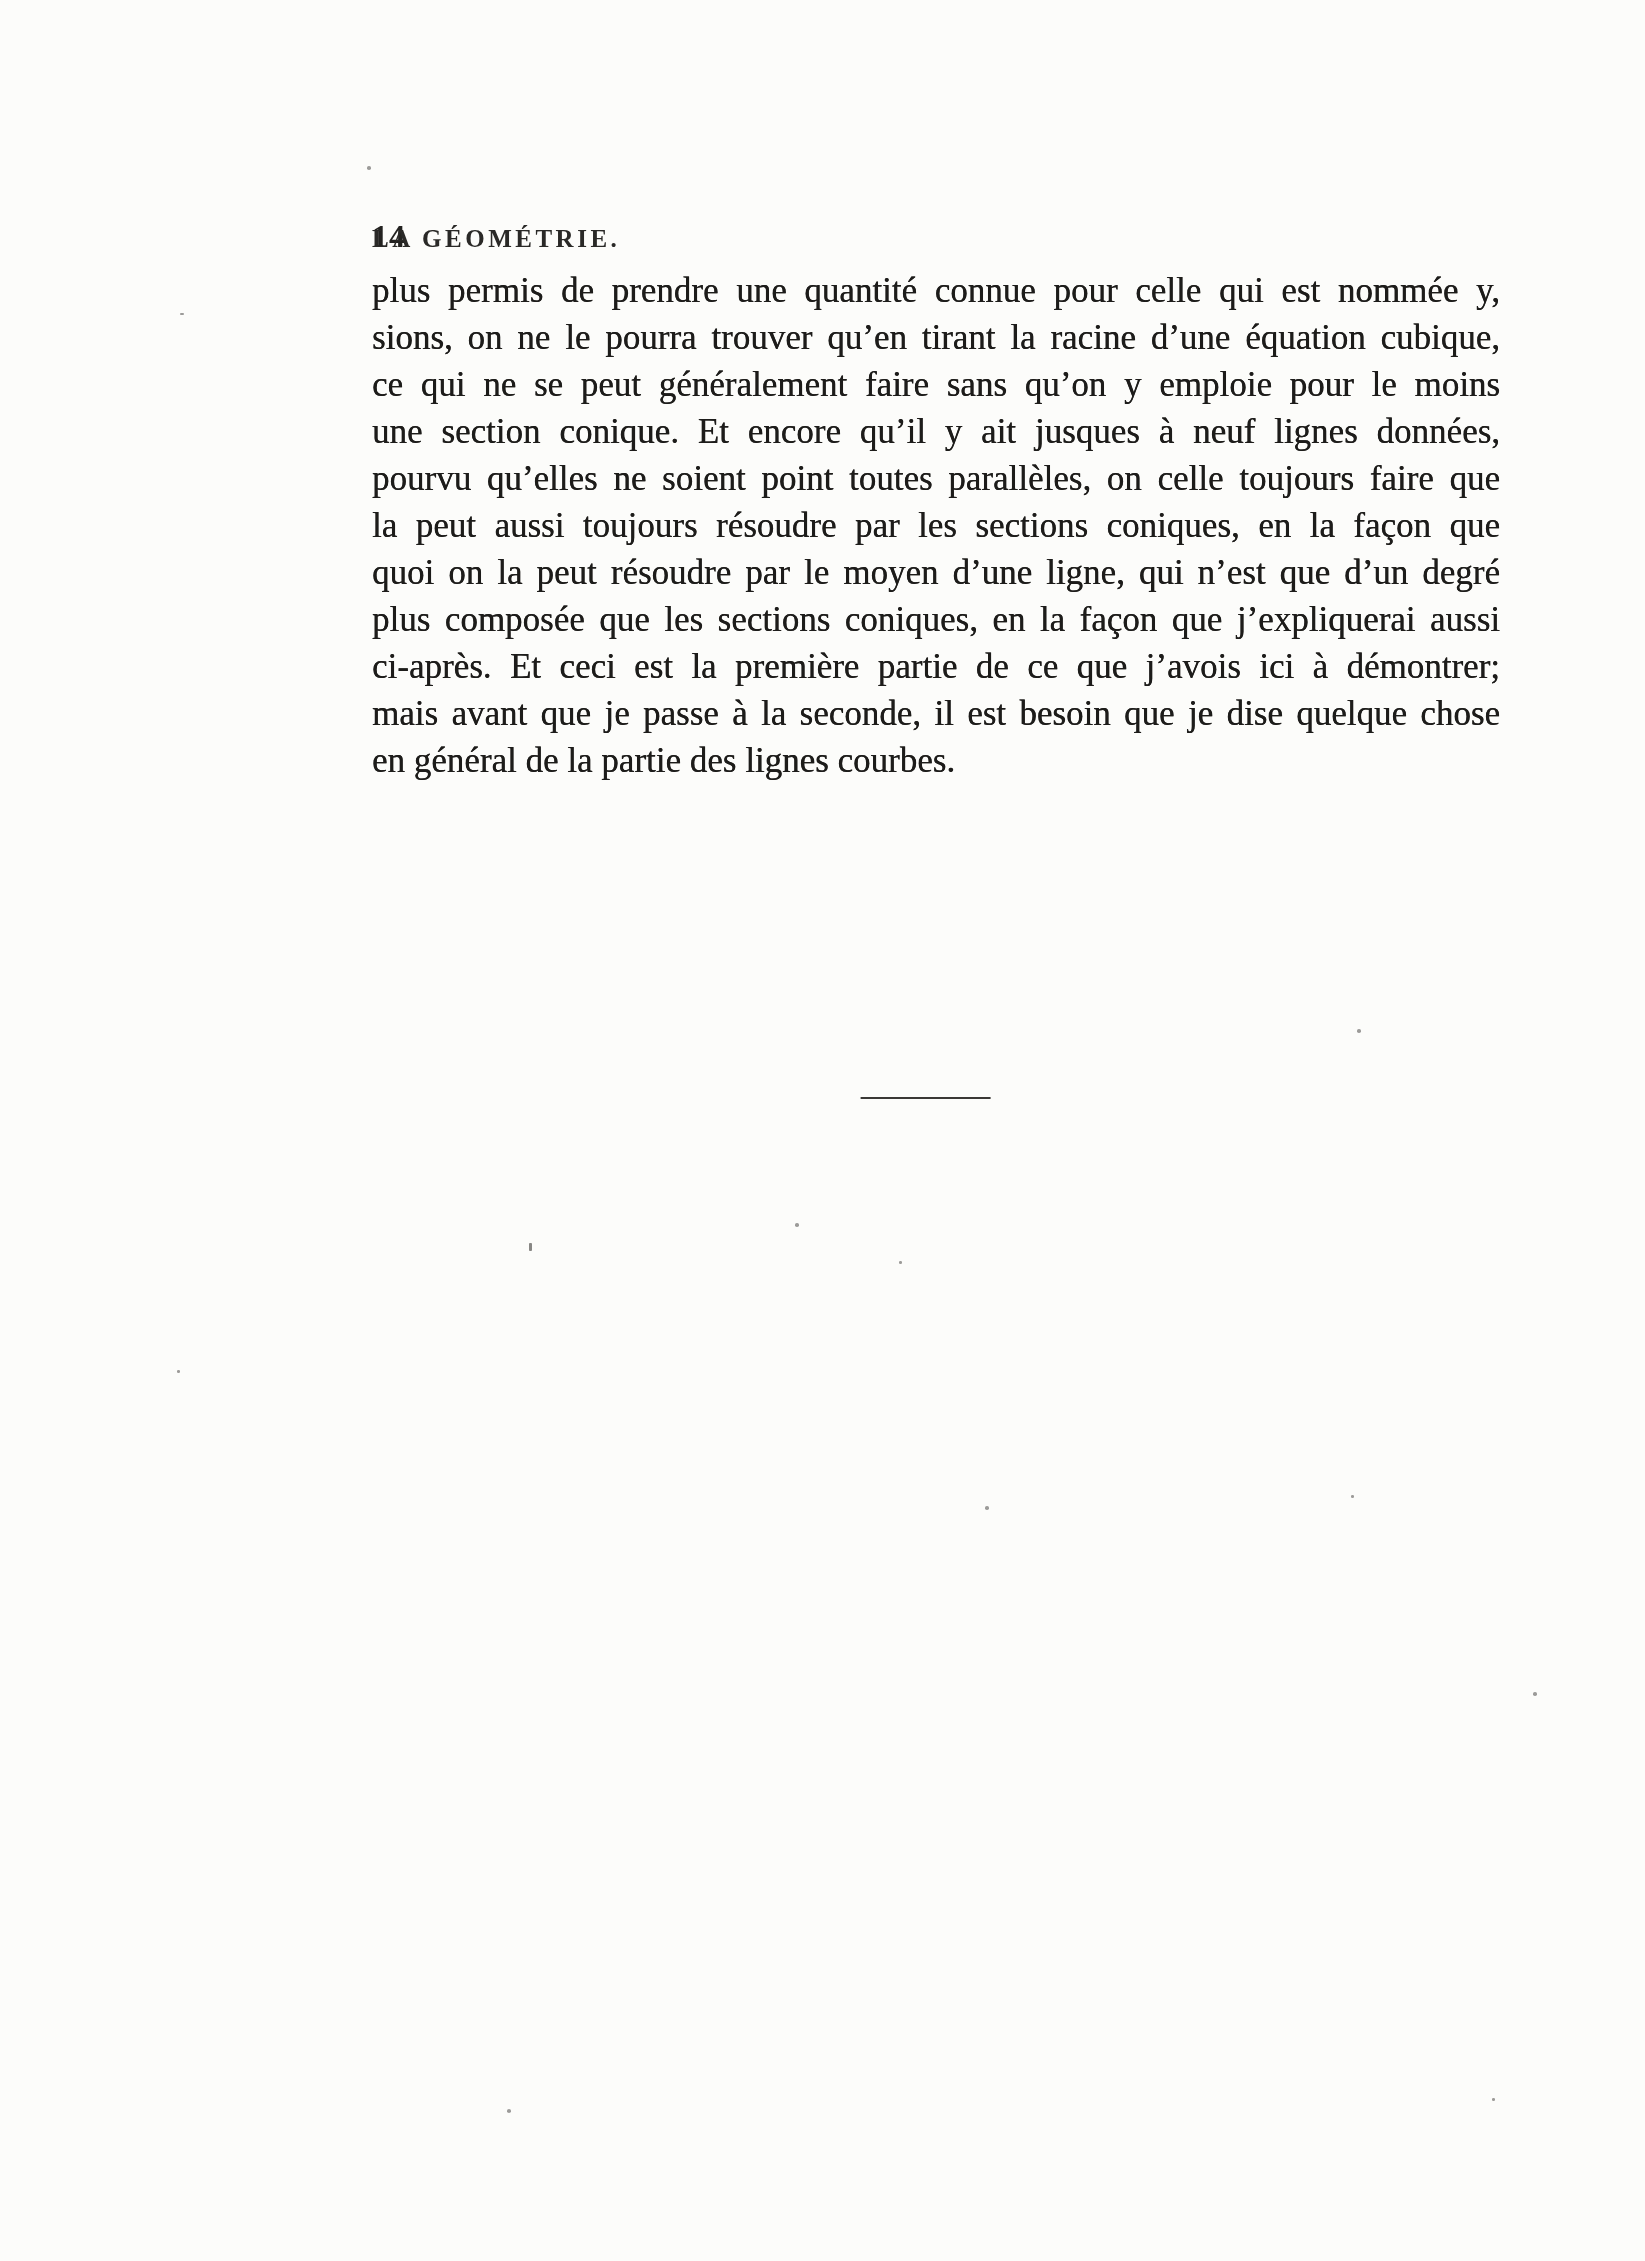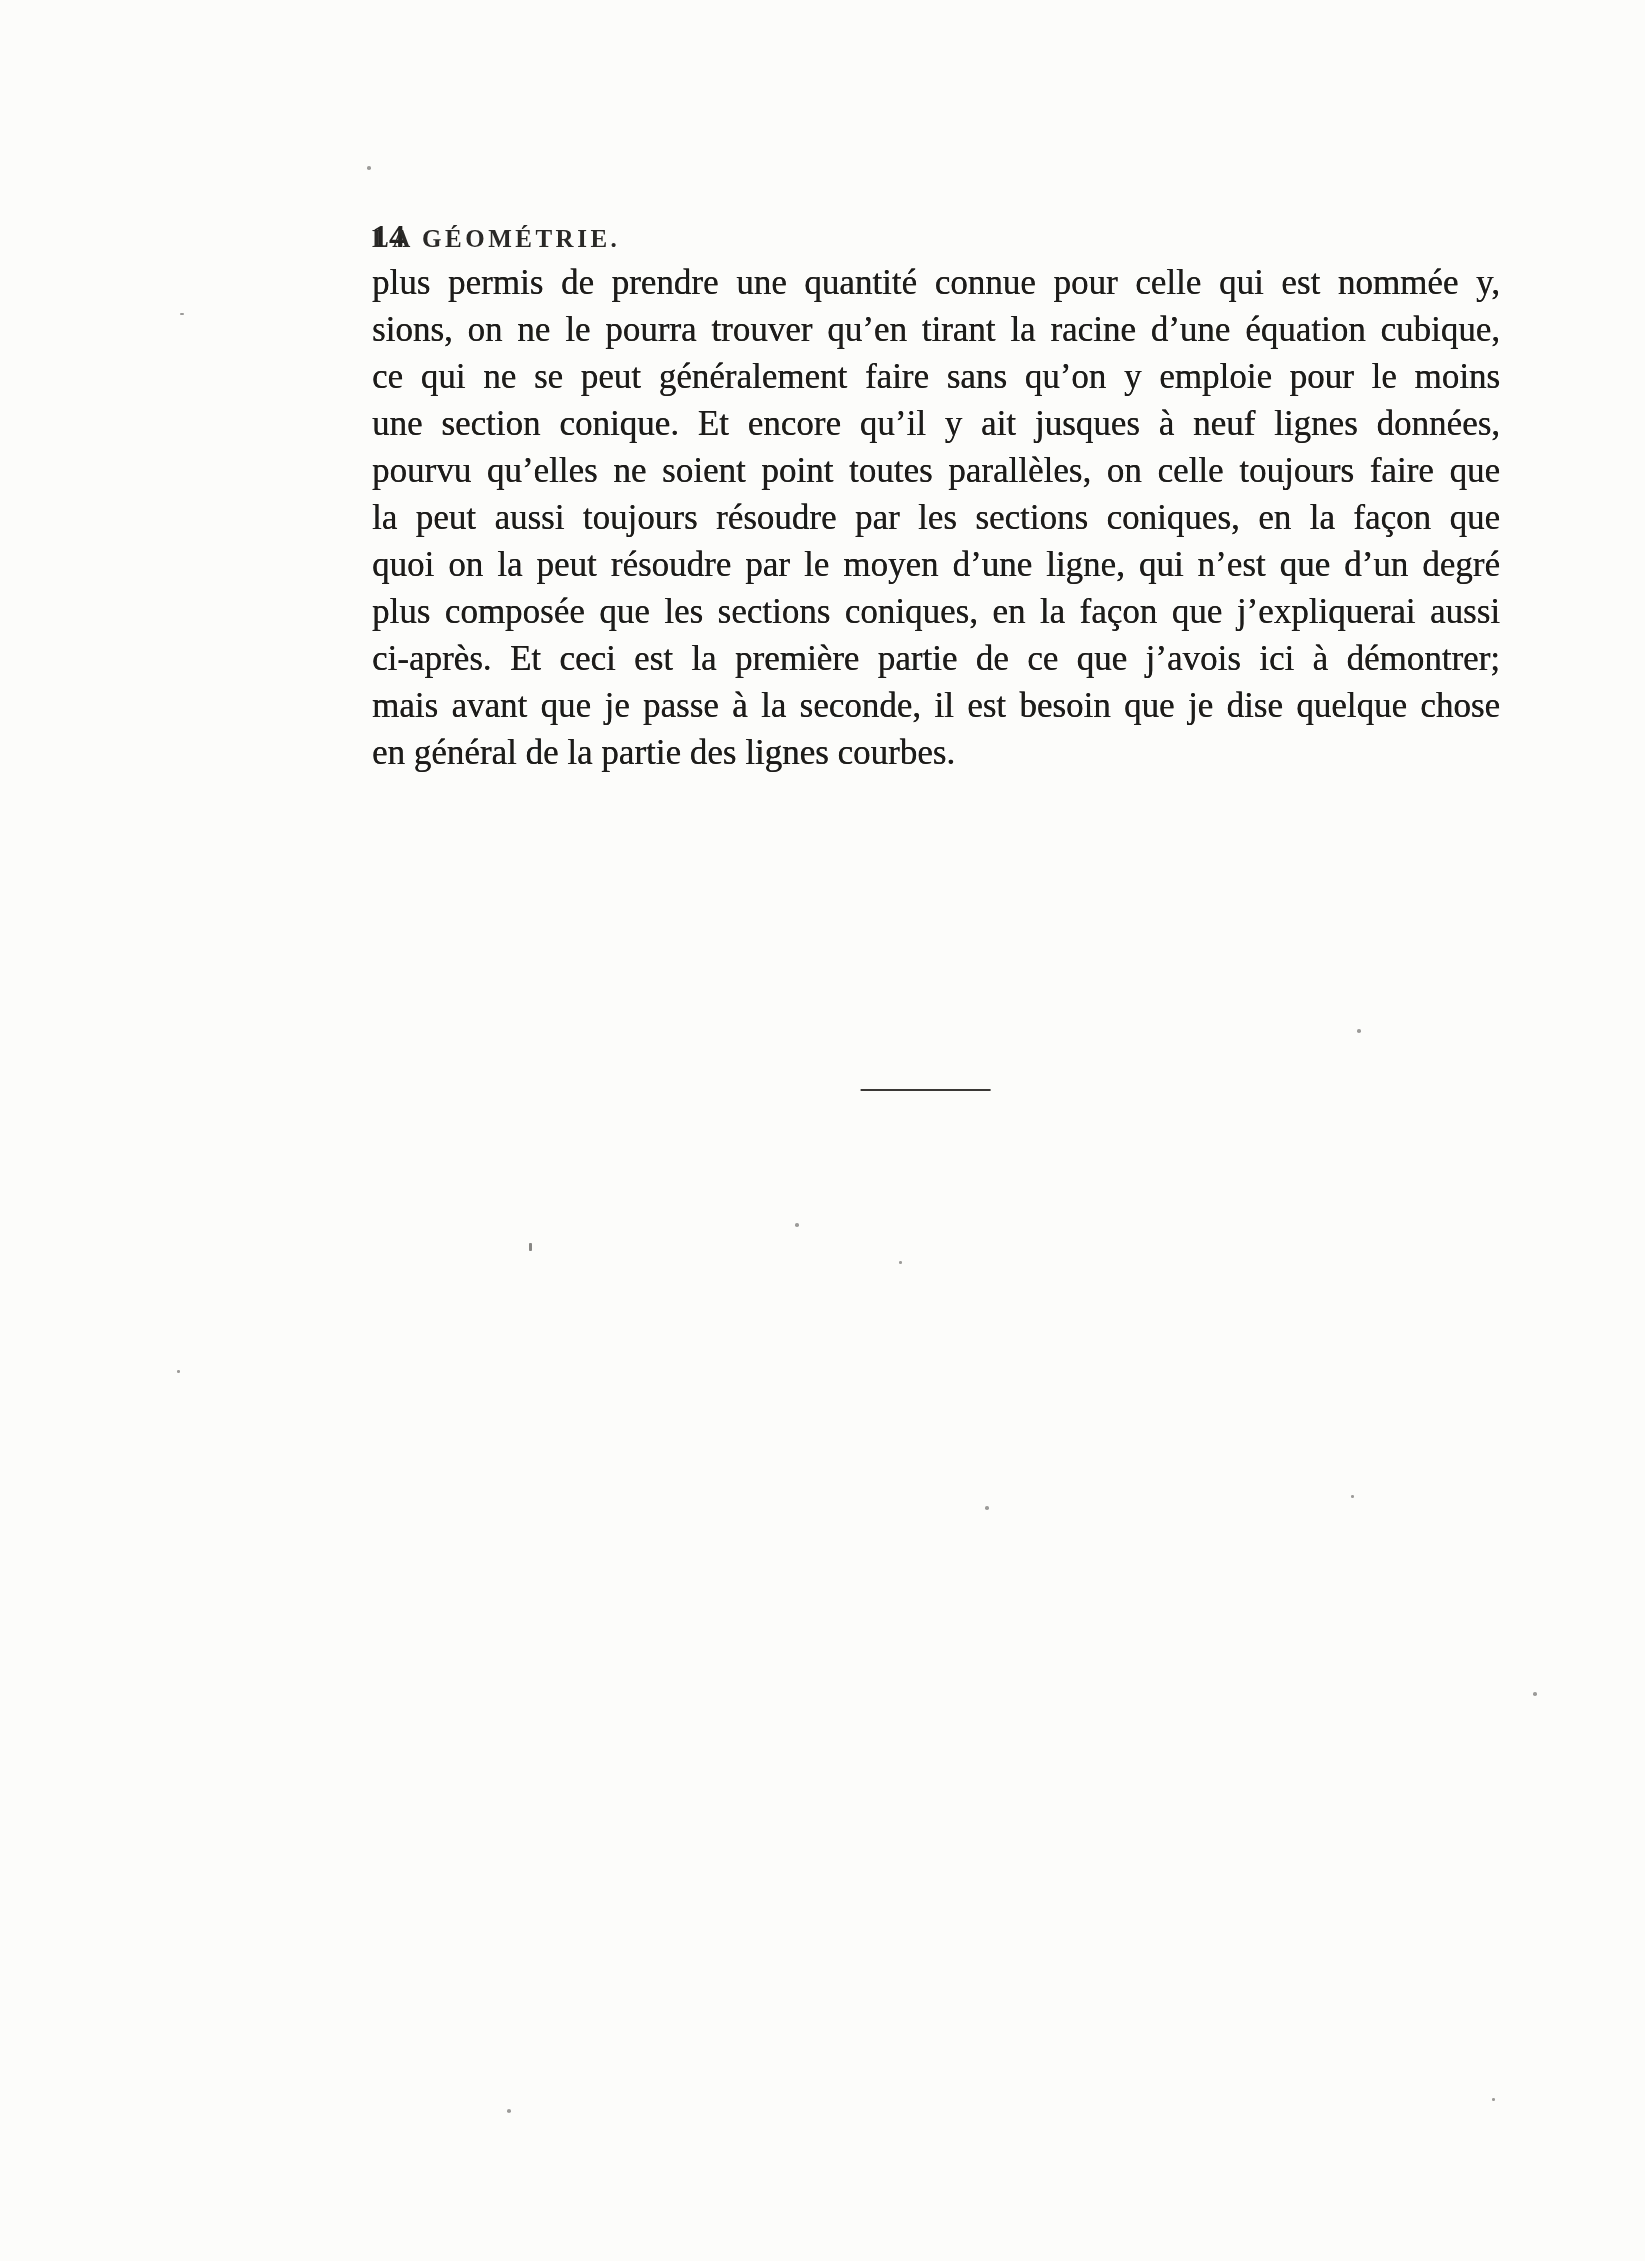--- a/index.html
+++ b/index.html
@@ -39,21 +39,21 @@
     position: absolute;
     left: 0;
     right: 0;
     bottom: 1.7px;
     font-size: 25px;
     font-weight: bold;
     letter-spacing: 3.5px;
     color: #2a2927;
   }
   .body-text {
-    margin-top: 4px;
+    margin-top: 12px;
     font-size: 35px;
     line-height: 47px;
     text-shadow: 0.3px 0 0 currentColor; 
   }
   .text-line {
     text-align: justify;
     text-align-last: justify;
     white-space: normal;
   }
   .text-line.last {

